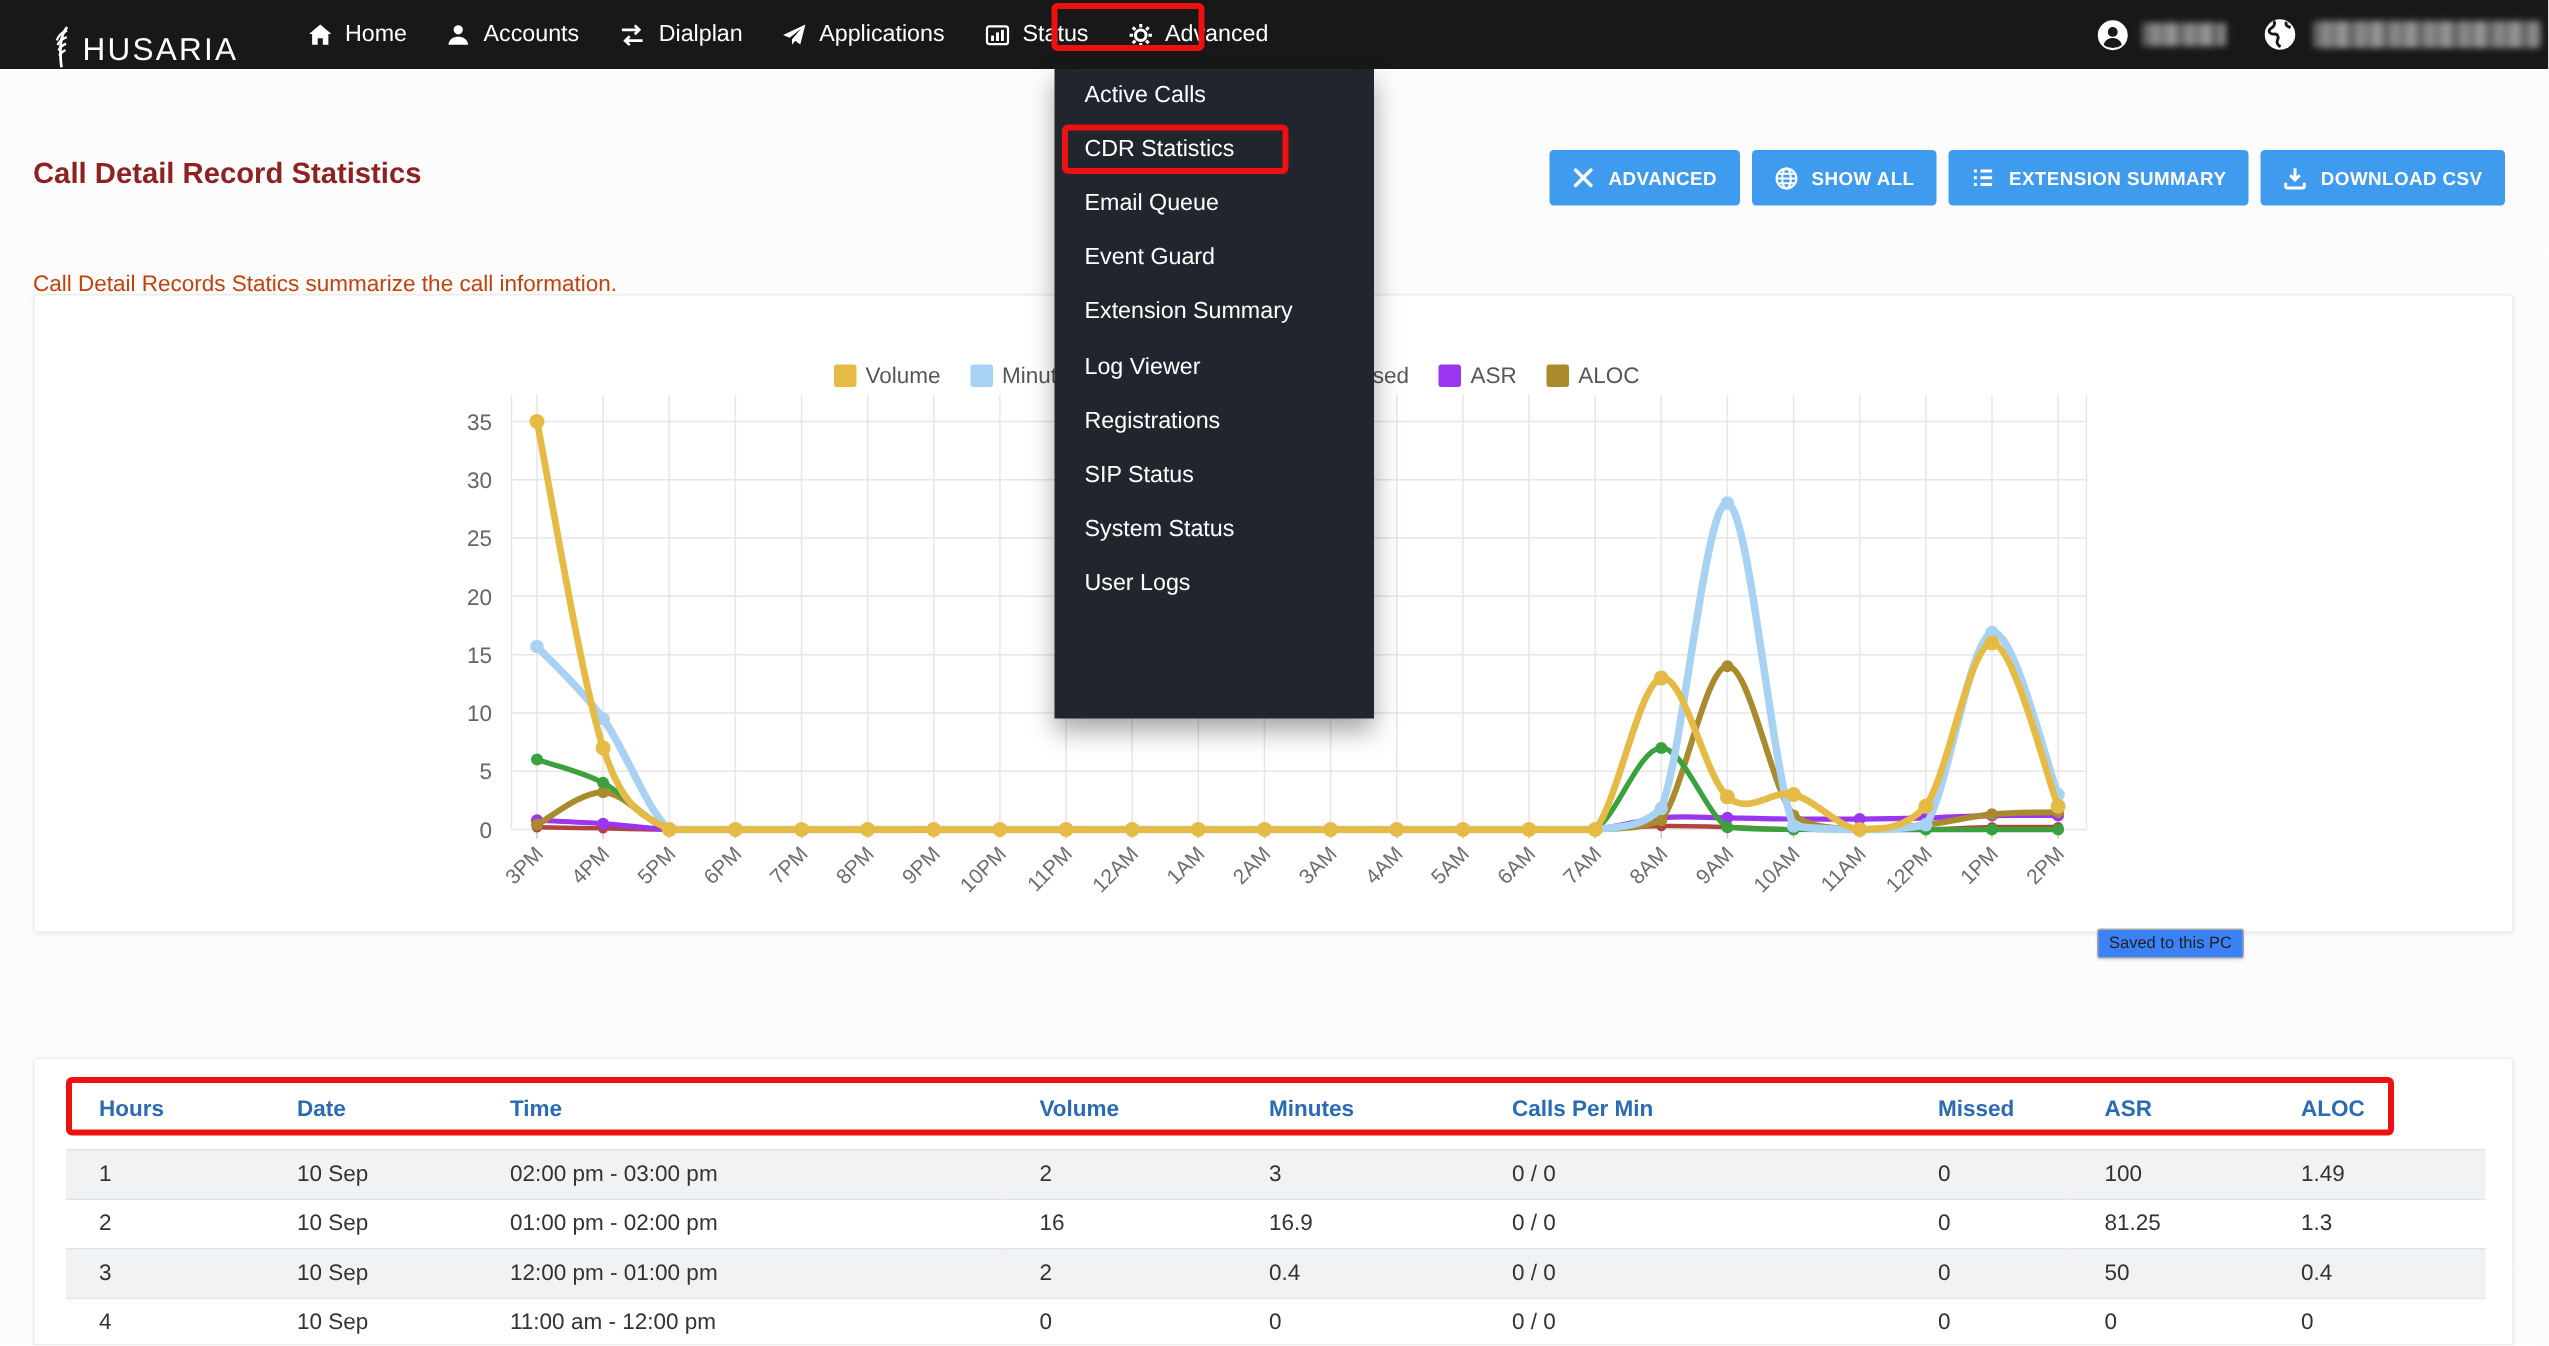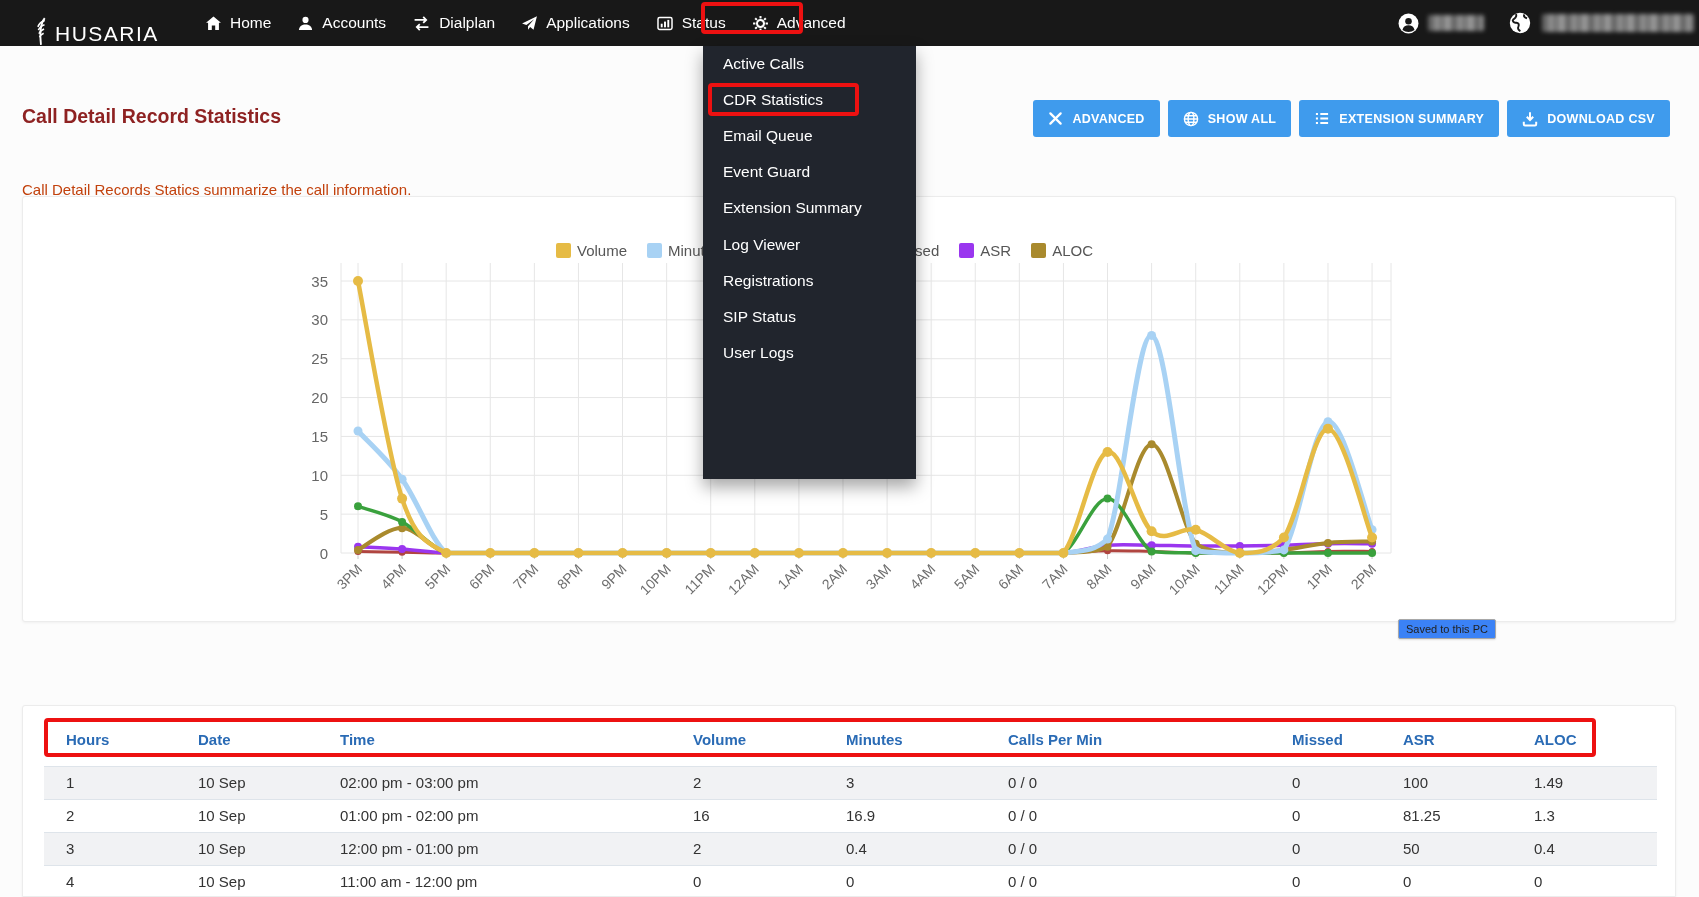--- a/index.html
+++ b/index.html
@@ -582,16 +582,17 @@
   <div class="dropdown" id="dropdown">
     <div class="ann" id="ann-cdr"></div>
   <div class="dropdown-item">Active Calls</div>
       <div class="dropdown-item">CDR Statistics</div>
       <div class="dropdown-item">Email Queue</div>
       <div class="dropdown-item">Event Guard</div>
       <div class="dropdown-item">Extension Summary</div>
       <div class="dropdown-item">Log Viewer</div>
       <div class="dropdown-item">Registrations</div>
       <div class="dropdown-item">SIP Status</div>
+      <div class="dropdown-item">System Status</div>
       <div class="dropdown-item">User Logs</div>
     </div>
 
 </div>
 
 </body></html>

